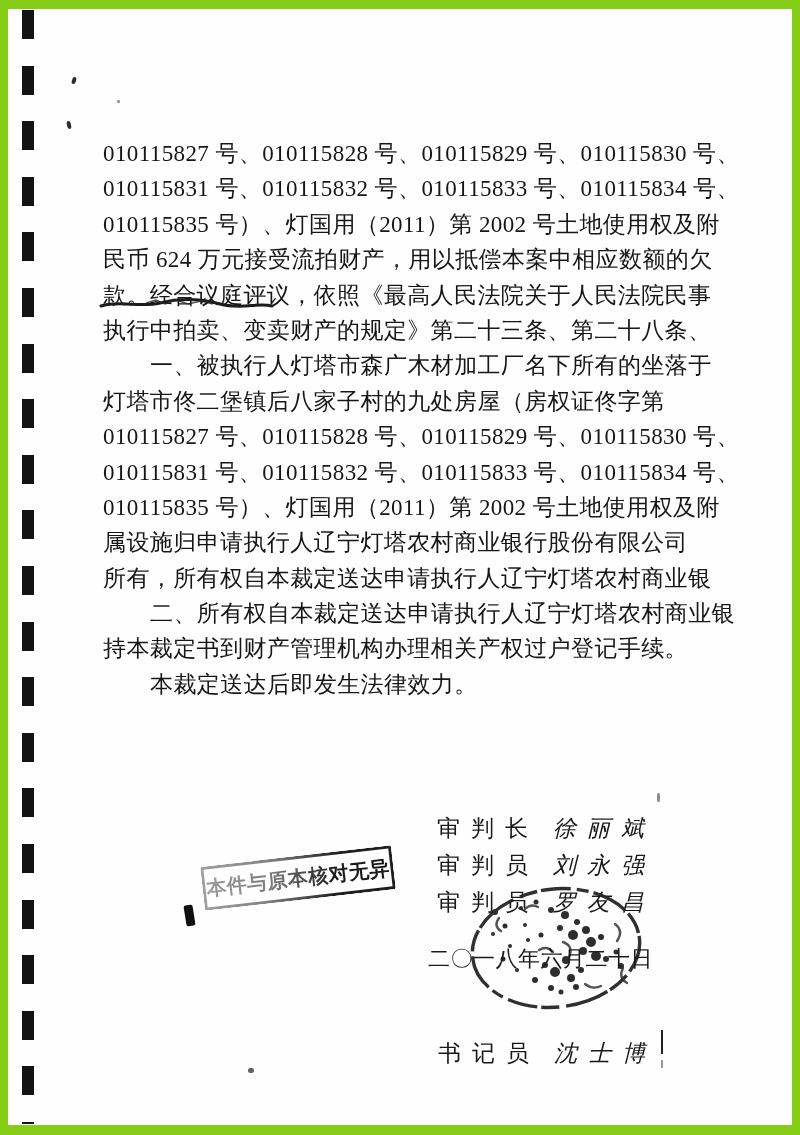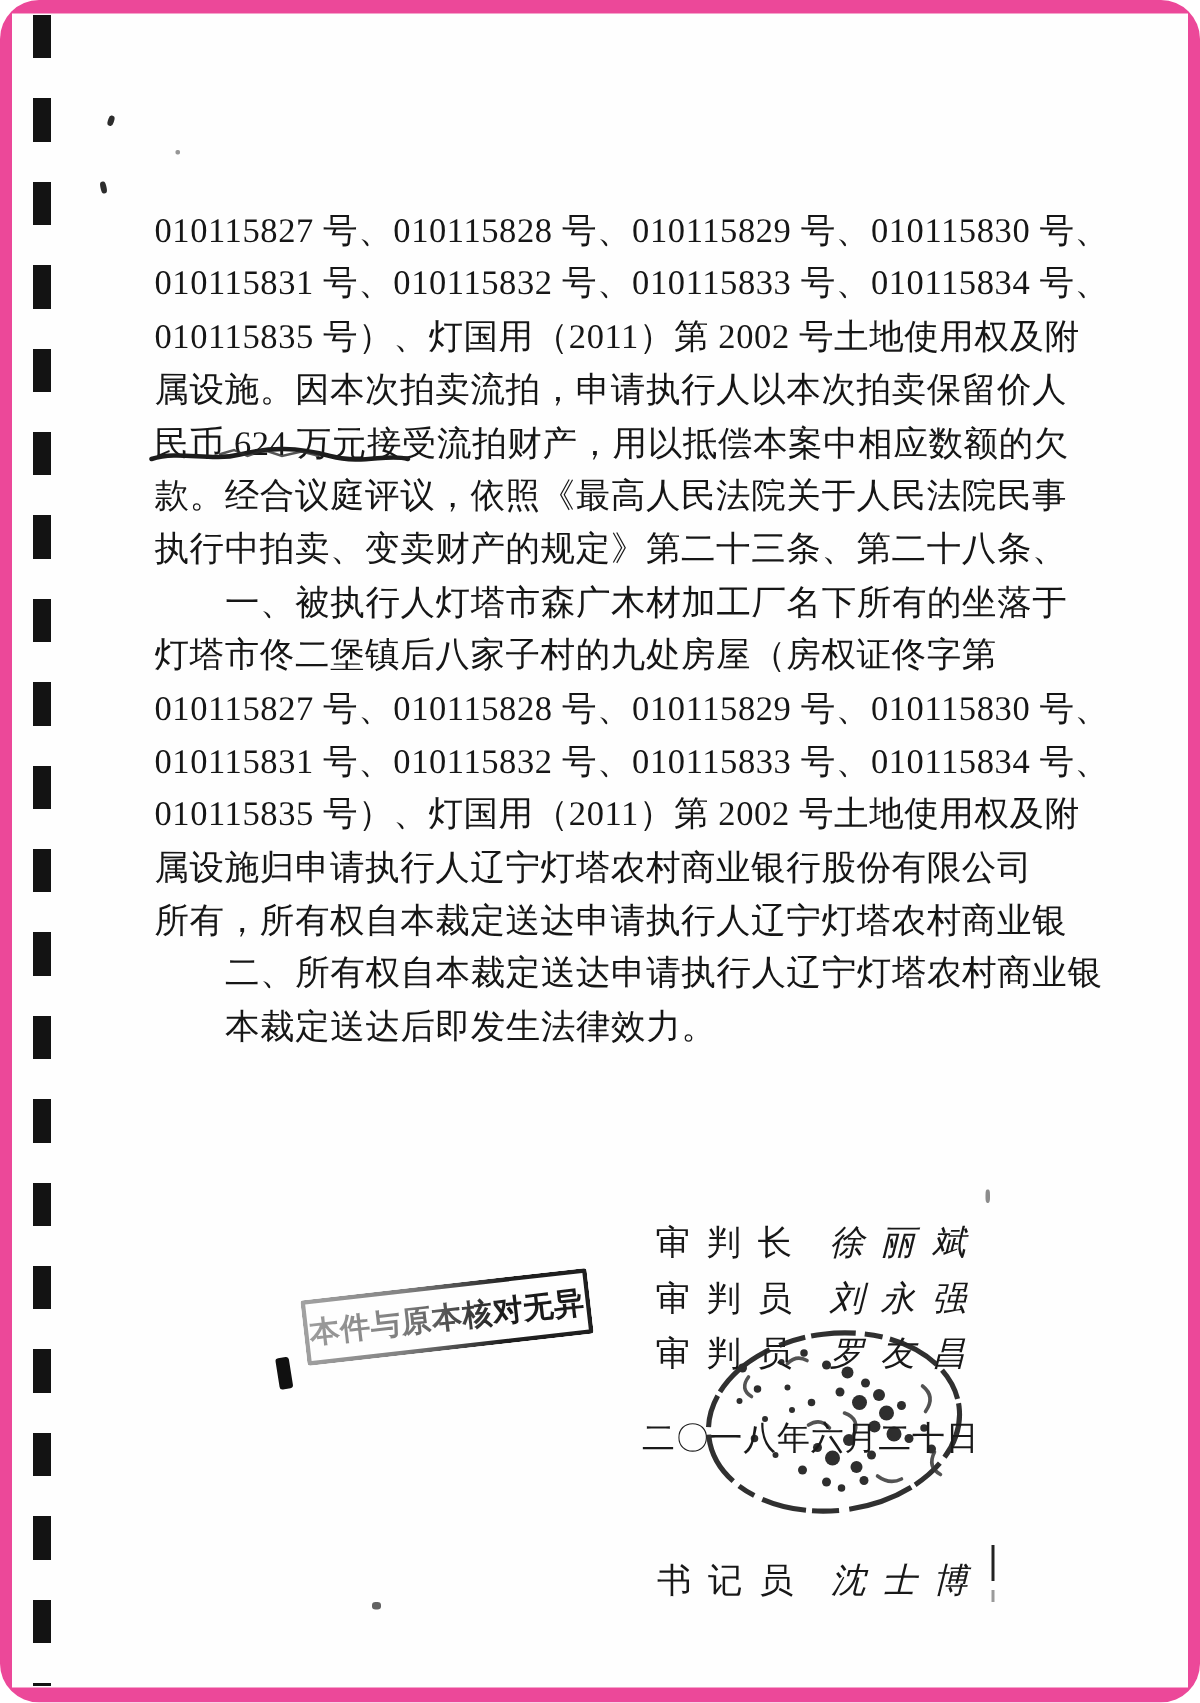--- a/index.html
+++ b/index.html
@@ -1,22 +1,21 @@
 <!DOCTYPE html>
 <html><head>
 <meta charset="utf-8">
 <style>
   html,body{margin:0;padding:0;}
   .screen{
     position:relative;
     width:800px;height:1135px;
-    background:#ec4899;
+    background:#84cc16;
     overflow:hidden;
     font-family:"Liberation Serif","DejaVu Serif",serif;
-    border-radius:26px;
   }
   .paper{
     position:absolute;left:8px;top:9px;
     width:784px;height:1116px;
     background:#fefefe;
   }
   
   .binding-holes{
     position:absolute;left:22px;top:10px;
     width:12px;height:1114px;
@@ -94,32 +93,32 @@
   <div class="speck sp3"></div>
   <div class="speck sp4"></div>
   <div class="speck sp5"></div>
   <div class="tick-mark"></div>
   <div class="tick-mark-faint"></div>
 
   <div class="doc-body">
     <div class="doc-line">010115827 号、010115828 号、010115829 号、010115830 号、</div>
     <div class="doc-line">010115831 号、010115832 号、010115833 号、010115834 号、</div>
     <div class="doc-line">010115835 号）、灯国用（2011）第 2002 号土地使用权及附</div>
-    <div class="doc-line">属设施。因本次拍卖流拍，申请执行人以本次拍卖保留价人</div>
     <div class="doc-line">民币 624 万元接受流拍财产，用以抵偿本案中相应数额的欠</div>
     <div class="doc-line">款。经合议庭评议，依照《最高人民法院关于人民法院民事</div>
     <div class="doc-line">执行中拍卖、变卖财产的规定》第二十三条、第二十八条、</div>
     <div class="doc-line indent">一、被执行人灯塔市森广木材加工厂名下所有的坐落于</div>
     <div class="doc-line">灯塔市佟二堡镇后八家子村的九处房屋（房权证佟字第</div>
     <div class="doc-line">010115827 号、010115828 号、010115829 号、010115830 号、</div>
     <div class="doc-line">010115831 号、010115832 号、010115833 号、010115834 号、</div>
     <div class="doc-line">010115835 号）、灯国用（2011）第 2002 号土地使用权及附</div>
     <div class="doc-line">属设施归申请执行人辽宁灯塔农村商业银行股份有限公司</div>
     <div class="doc-line">所有，所有权自本裁定送达申请执行人辽宁灯塔农村商业银</div>
     <div class="doc-line indent">二、所有权自本裁定送达申请执行人辽宁灯塔农村商业银</div>
+    <div class="doc-line">持本裁定书到财产管理机构办理相关产权过户登记手续。</div>
     <div class="doc-line indent">本裁定送达后即发生法律效力。</div>
   </div>
 
   <svg class="underline-artifact" width="185" height="22" viewBox="0 0 185 22">
     <path d="M3 11 C 22 5, 42 13, 62 8 S 100 3, 122 9 S 160 7, 174 11" stroke="#1c1c1c" stroke-width="3" fill="none" stroke-linecap="round"></path>
     <path d="M48 8 l10 -3 l9 4 l11 -4 l12 4 l13 -3 l12 3" stroke="#2a2a2a" stroke-width="1.6" fill="none" opacity=".8"></path>
   </svg>
 
   <div class="verify-stamp">
     <span>本件与原本核对无异</span>

